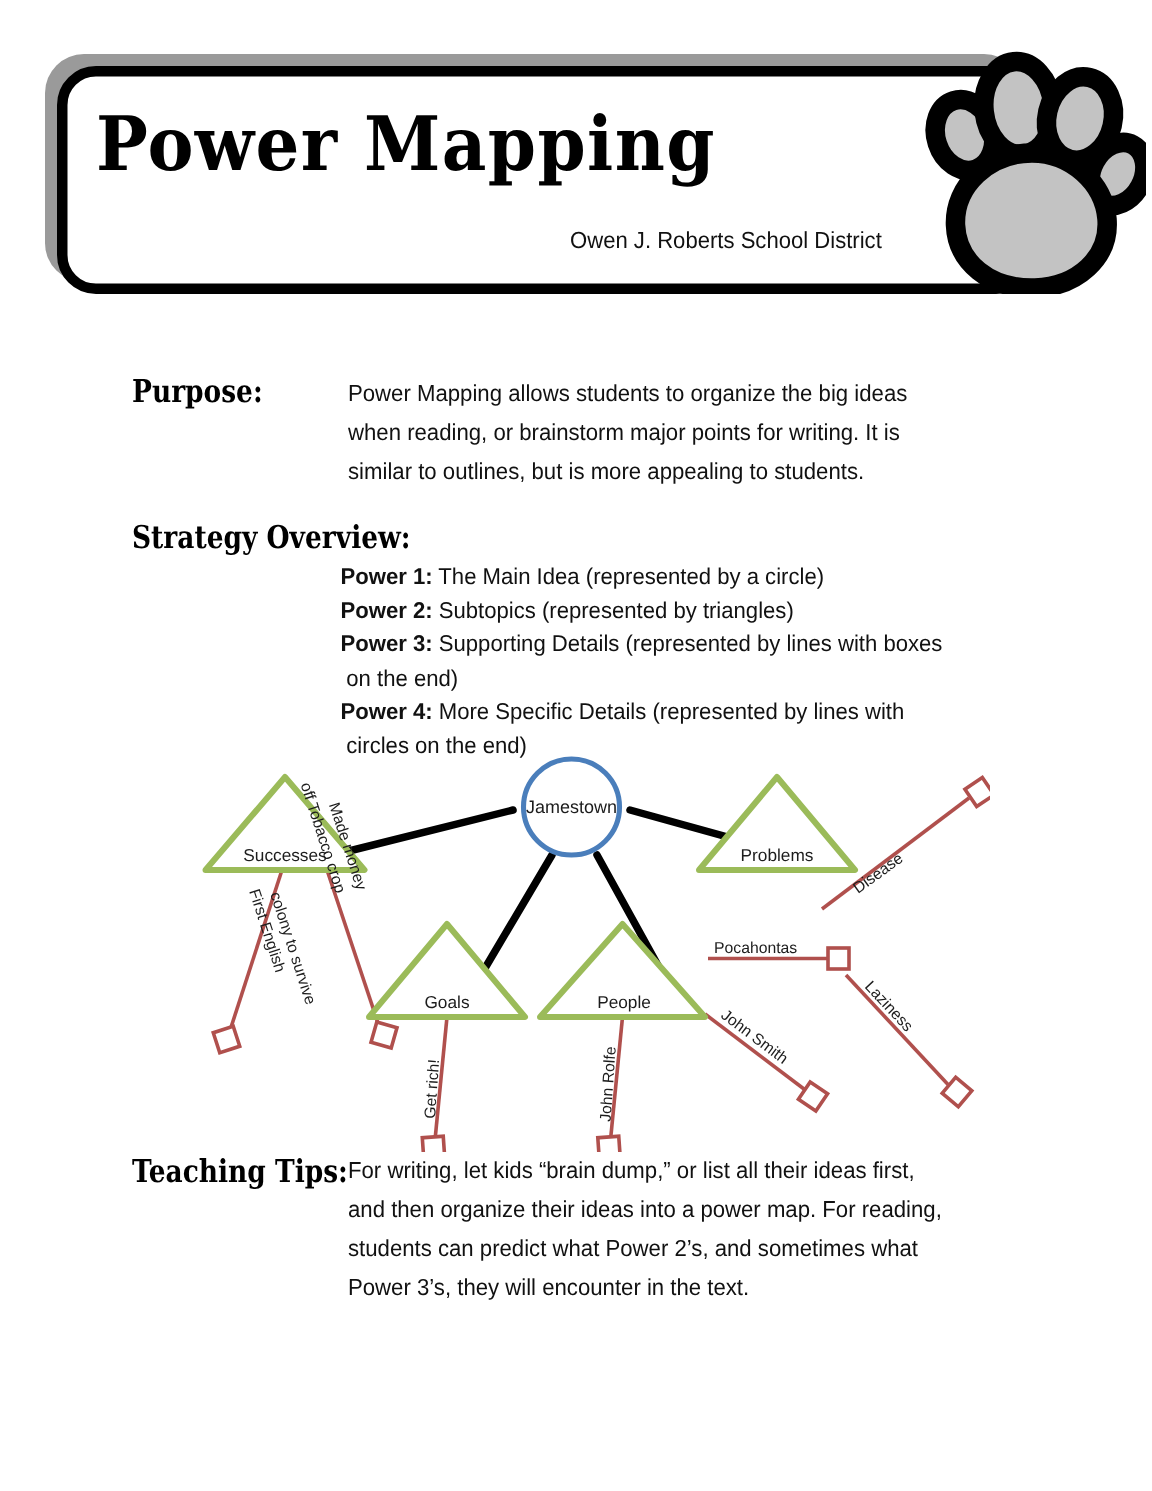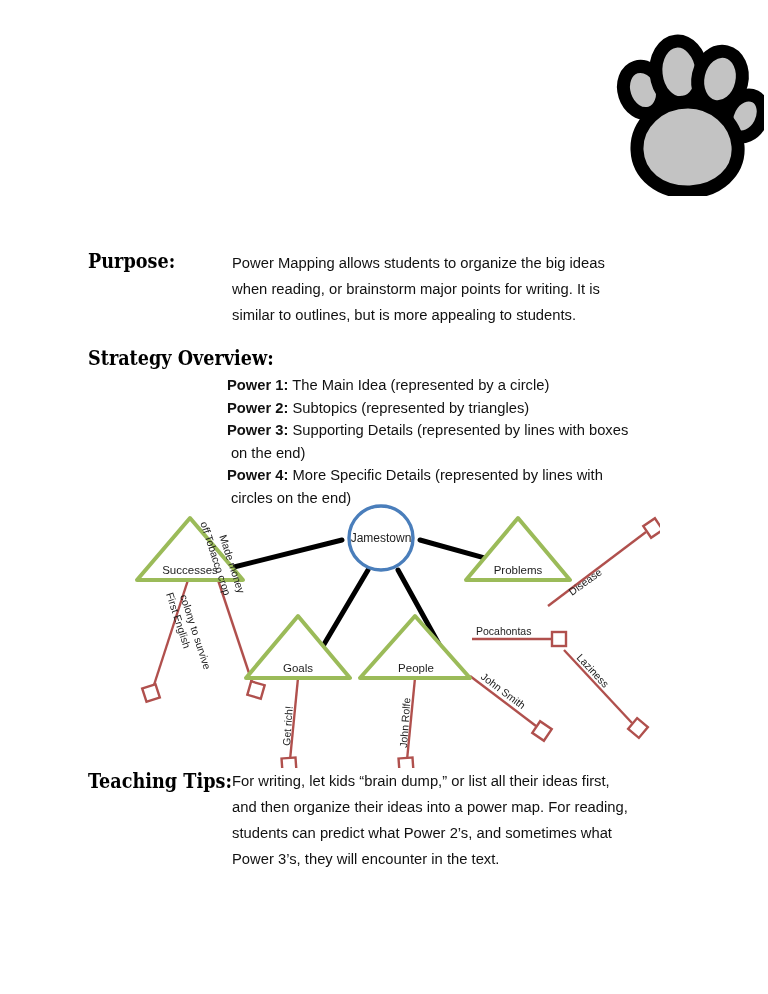--- a/index.html
+++ b/index.html
@@ -58,20 +58,26 @@
 
   
   .diagram{position:absolute;left:120px;top:498px;width:540px;height:270px;}
   .diagram svg{display:block;}
 </style>
 </head>
 <body>
 
 <div class="page">
 
+  <div class="header">
+    <div class="header-shadow"></div>
+    <div class="header-box"></div>
+    <div class="title">Power Mapping</div>
+    <div class="subtitle">Owen J. Roberts School District</div>
+  </div>
 
   <div class="paw">
     <svg width="168" height="168" viewBox="0 0 168 168" aria-hidden="true">
       <g stroke="#000000" stroke-width="13" fill="#c3c3c3" stroke-linejoin="round">
         <ellipse cx="47" cy="62" rx="19" ry="24" transform="rotate(-18 47 62)"></ellipse>
         <ellipse cx="83" cy="44" rx="23" ry="31" transform="rotate(-6 83 44)"></ellipse>
         <ellipse cx="124" cy="51" rx="22" ry="28" transform="rotate(13 124 51)"></ellipse>
         <ellipse cx="149" cy="88" rx="17" ry="22" transform="rotate(28 149 88)"></ellipse>
         <path d="M92 74
                  c26 0 48 20 50 44

